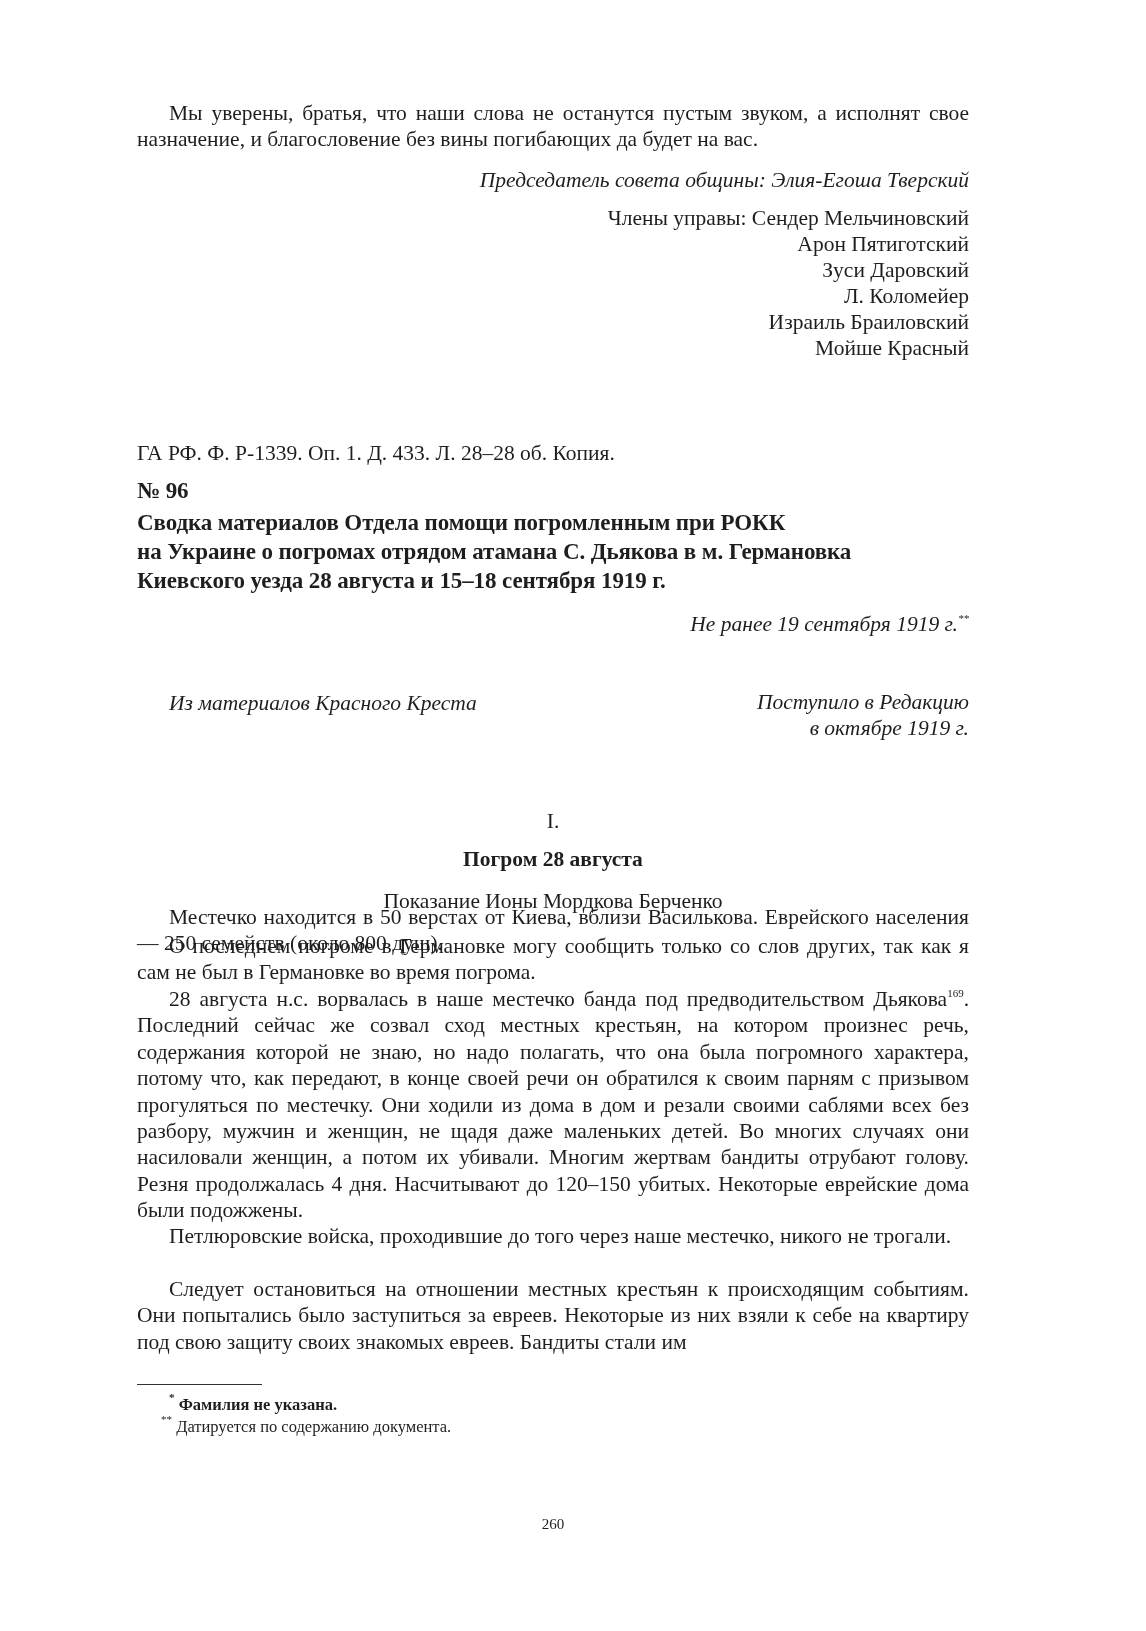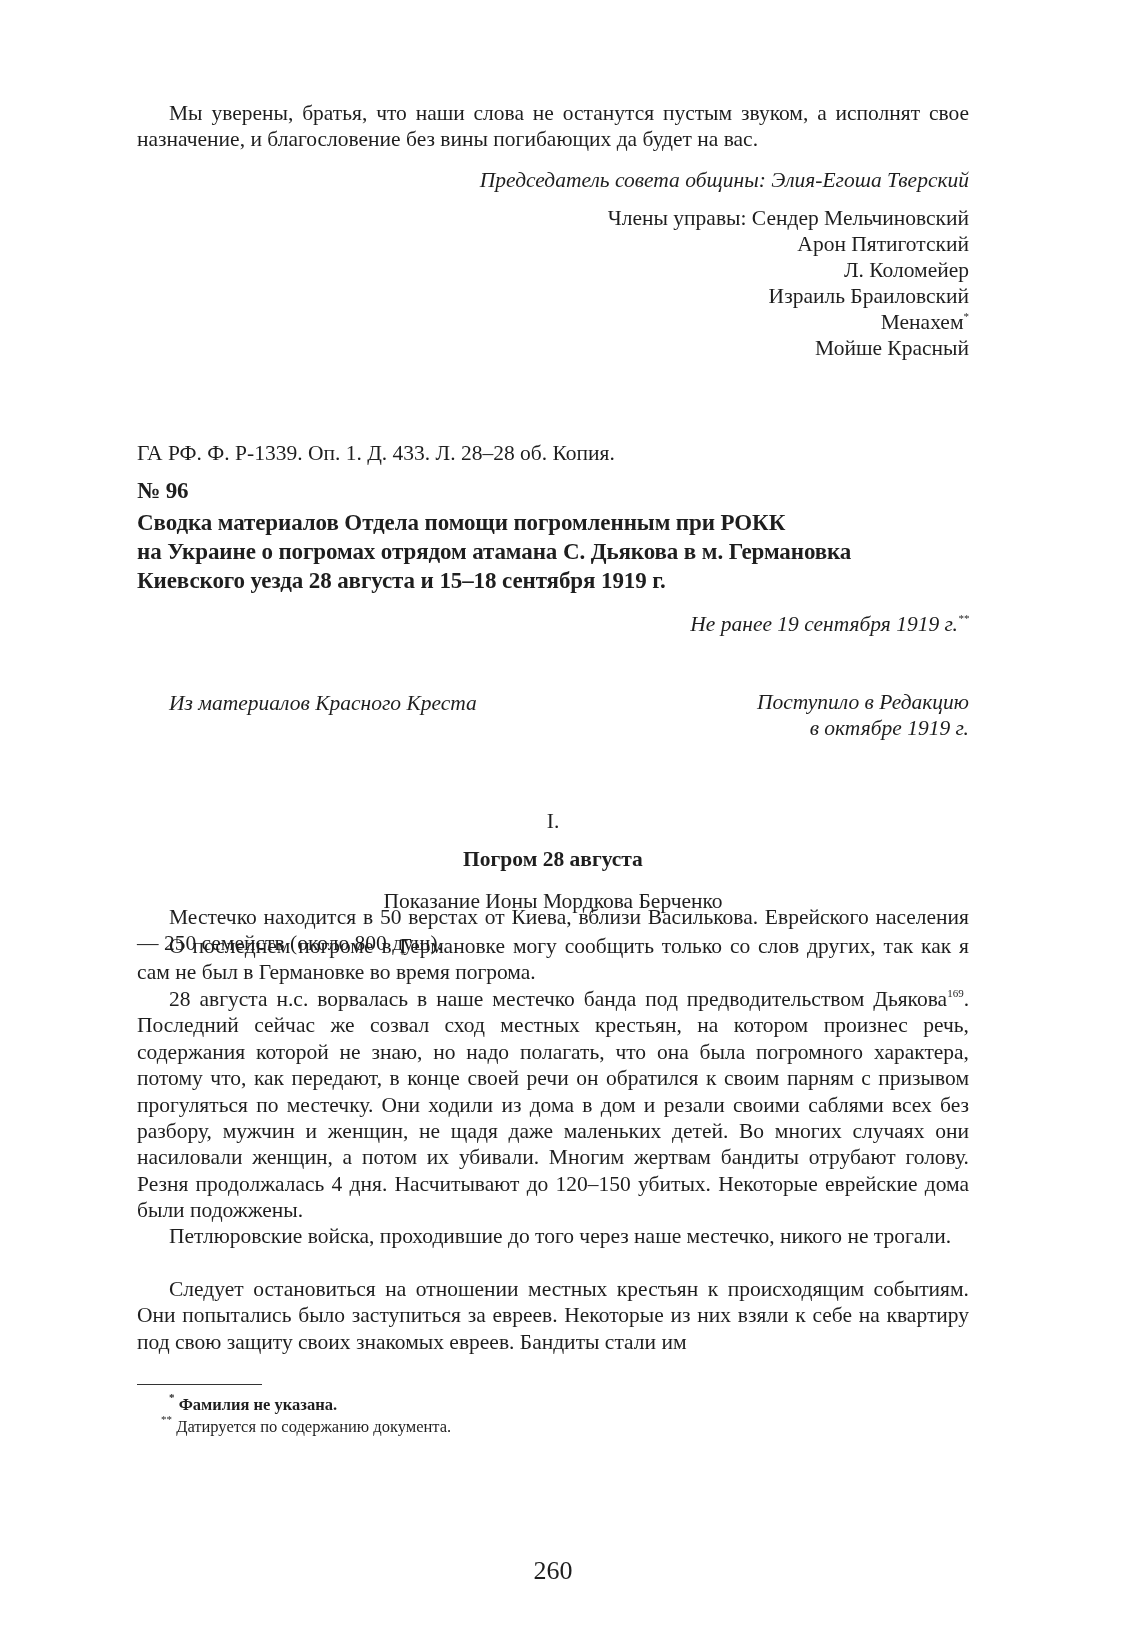--- a/index.html
+++ b/index.html
@@ -27,23 +27,23 @@
 
 <div class="page">
 
   <div class="para indent" style="top:100px;">Мы уверены, братья, что наши слова не останутся пустым звуком, а исполнят свое назначение, и благословение без вины погибающих да будет на вас.</div>
 
   <div class="abs right ital" style="top:168px; font-size:21.5px;">Председатель совета общины: Элия-Егоша Тверский</div>
 
   <div class="signers">
     <div><span>Члены управы:</span> <span>Сендер Мельчиновский</span></div>
     <div>Арон Пятиготский</div>
+    <div>Зуси Даровский</div>
     <div>Л. Коломейер</div>
     <div>Израиль Браиловский</div>
-    <div><span>Менахем</span><sup>*</sup></div>
     <div>Мойше Красный</div>
   </div>
 
   <div class="abs body-text" style="left:0; top:400px;">ГА РФ. Ф. Р-1339. Оп. 1. Д. 433. Л. 28–28 об. Копия.</div>
 
   <div class="abs title" style="left:0; top:476px;">№ 96</div>
   <div class="abs title" style="left:0; top:508px;">Сводка материалов Отдела помощи погромленным при РОКК</div>
   <div class="abs title" style="left:0; top:537px;">на Украине о погромах отрядом атамана С. Дьякова в м. Германовка</div>
   <div class="abs title" style="left:0; top:566px;">Киевского уезда 28 августа и 15–18 сентября 1919 г.</div>
 
@@ -61,14 +61,14 @@
   <div class="para indent" style="top:904px;">Местечко находится в 50 верстах от Киева, вблизи Василькова. Еврейского населения — 250 семейств (около 800 душ).</div>
   <div class="para indent" style="top:933px;">О последнем погроме в Германовке могу сообщить только со слов других, так как я сам не был в Германовке во время погрома.</div>
   <div class="para indent" style="top:986px;"><span>28 августа н.с. ворвалась в наше местечко банда под предводительством Дьякова</span><sup>169</sup><span>. Последний сейчас же созвал сход местных крестьян, на котором произнес речь, содержания которой не знаю, но надо полагать, что она была погромного характера, потому что, как передают, в конце своей речи он обратился к своим парням с призывом прогуляться по местечку. Они ходили из дома в дом и резали своими саблями всех без разбору, мужчин и женщин, не щадя даже маленьких детей. Во многих случаях они насиловали женщин, а потом их убивали. Многим жертвам бандиты отрубают голову. Резня продолжалась 4 дня. Насчитывают до 120–150 убитых. Некоторые еврейские дома были подожжены.</span></div>
   <div class="para indent" style="top:1223px;">Петлюровские войска, проходившие до того через наше местечко, никого не трогали.</div>
   <div class="para indent" style="top:1276px;">Следует остановиться на отношении местных крестьян к происходящим событиям. Они попытались было заступиться за евреев. Некоторые из них взяли к себе на квартиру под свою защиту своих знакомых евреев. Бандиты стали им</div>
 
   <div class="fn-rule"></div>
   <div class="abs fn" style="left:32px; top:1394px;font-weight:bold;"><sup>*</sup> <span>Фамилия не указана.</span></div>
   <div class="abs fn" style="left:24px; top:1416px;"><sup>**</sup> <span>Датируется по содержанию документа.</span></div>
 
-  <div class="abs" style="left:0; width:832px; text-align:center; top:1516px; font-size:26px;margin-top:40px;">260</div>
+  <div class="abs" style="left:0; width:832px; text-align:center; top:1516px; font-size:15px;">260</div>
 </div>
 
 </body></html>

